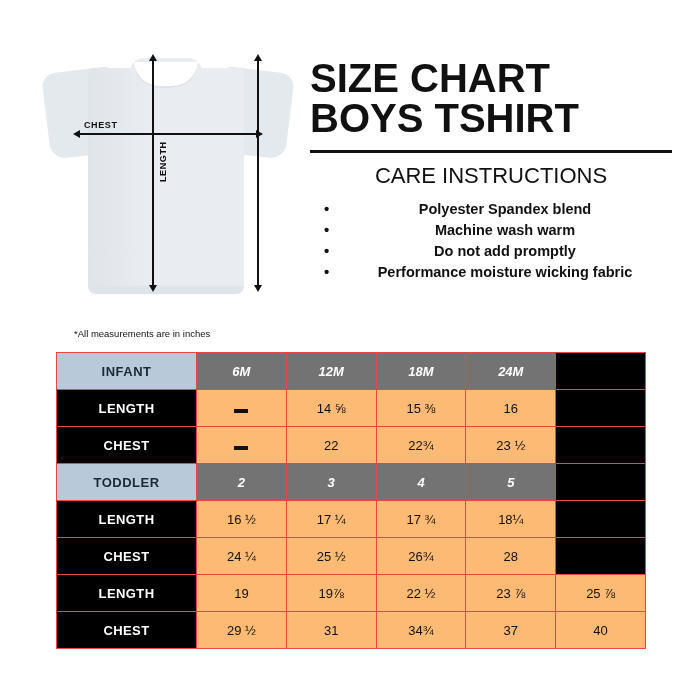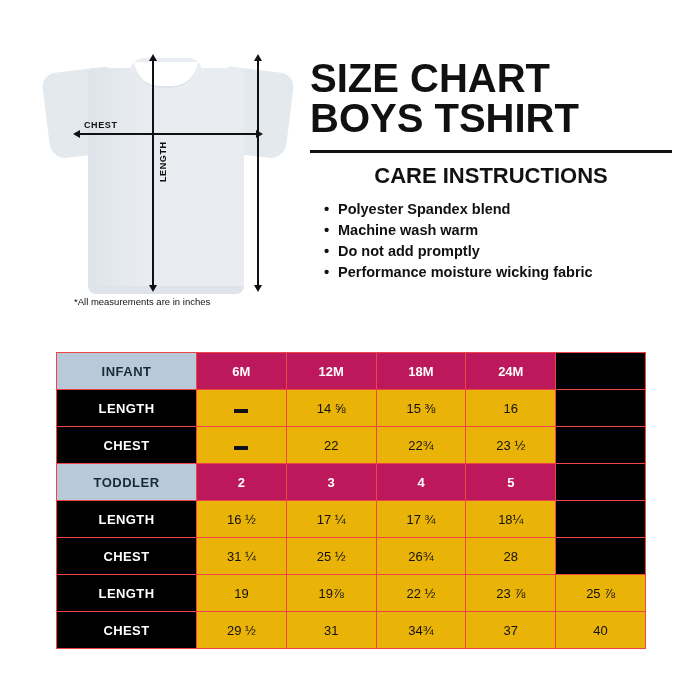--- a/index.html
+++ b/index.html
@@ -164,21 +164,21 @@
   }
   .meas-label.vertical {
     transform: rotate(-90deg);
     transform-origin: left top;
     white-space: nowrap;
   }
 
   .footnote {
     position: absolute;
     left: 46px;
-    top: 252px;
+    top: 284px;
     font-size: 9.5px;
     color: #111111;
     white-space: nowrap;
   }
 
   
   .info-pane {
     flex: 1 1 auto;
     padding-left: 10px;
     padding-top: 14px;
@@ -192,29 +192,30 @@
     margin: 0;
   }
   .title-rule {
     width: 100%;
     height: 3px;
     background: #111111;
     margin: 12px 0 10px 0;
   }
   .subtitle {
     font-size: 22px;
-    font-weight: bold;
+    font-weight: normal;
     text-align: center;
     margin: 0 0 10px 0;
     color: #111111;
   }
   .care-list {
     margin: 0;
     padding: 0 0 0 14px;
     list-style: none;
+    text-align: center;
   }
   .care-list li {
     font-size: 14.5px;
     font-weight: bold;
     line-height: 21px;
     color: #111111;
     position: relative;
     padding-left: 14px;
   }
   .care-list li::before {
@@ -246,36 +247,37 @@
     padding: 0 2px;
   }
   .cat-head {
     background: #b8c9d9;
     color: #1b2a36;
     font-weight: bold;
     font-size: 15px;
     letter-spacing: 0.5px;
   }
   .size-head {
-    background: #be185d;
+    background: #737373;
     color: #ffffff;
     font-weight: bold;
     font-size: 14px;
+    font-style: italic;
   }
   .row-label {
     background: #000000;
     color: #ffffff;
     font-weight: bold;
     font-size: 14px;
     letter-spacing: 0.4px;
     text-align: left;
     padding-left: 14px;
   }
   .val {
-    background: #eab308;
+    background: #fdba74;
     color: #111111;
     font-size: 13px;
   }
   .dash {
     display: inline-block;
     width: 14px;
     height: 4px;
     background: #111111;
   }
   .sub {
@@ -387,21 +389,21 @@
         <tr>
           <td class="row-label">LENGTH</td>
           <td class="val">16 ½</td>
           <td class="val">17 ¼</td>
           <td class="val">17 ¾</td>
           <td class="val">18¼</td>
           <td class="blackfill"></td>
         </tr>
         <tr>
           <td class="row-label">CHEST</td>
-          <td class="val">31 ¼</td>
+          <td class="val">24 ¼</td>
           <td class="val">25 ½</td>
           <td class="val">26¾</td>
           <td class="val">28</td>
           <td class="blackfill"></td>
         </tr>
 
         <tr>
           <td class="row-label">LENGTH</td>
           <td class="val">19</td>
           <td class="val">19⅞</td>

